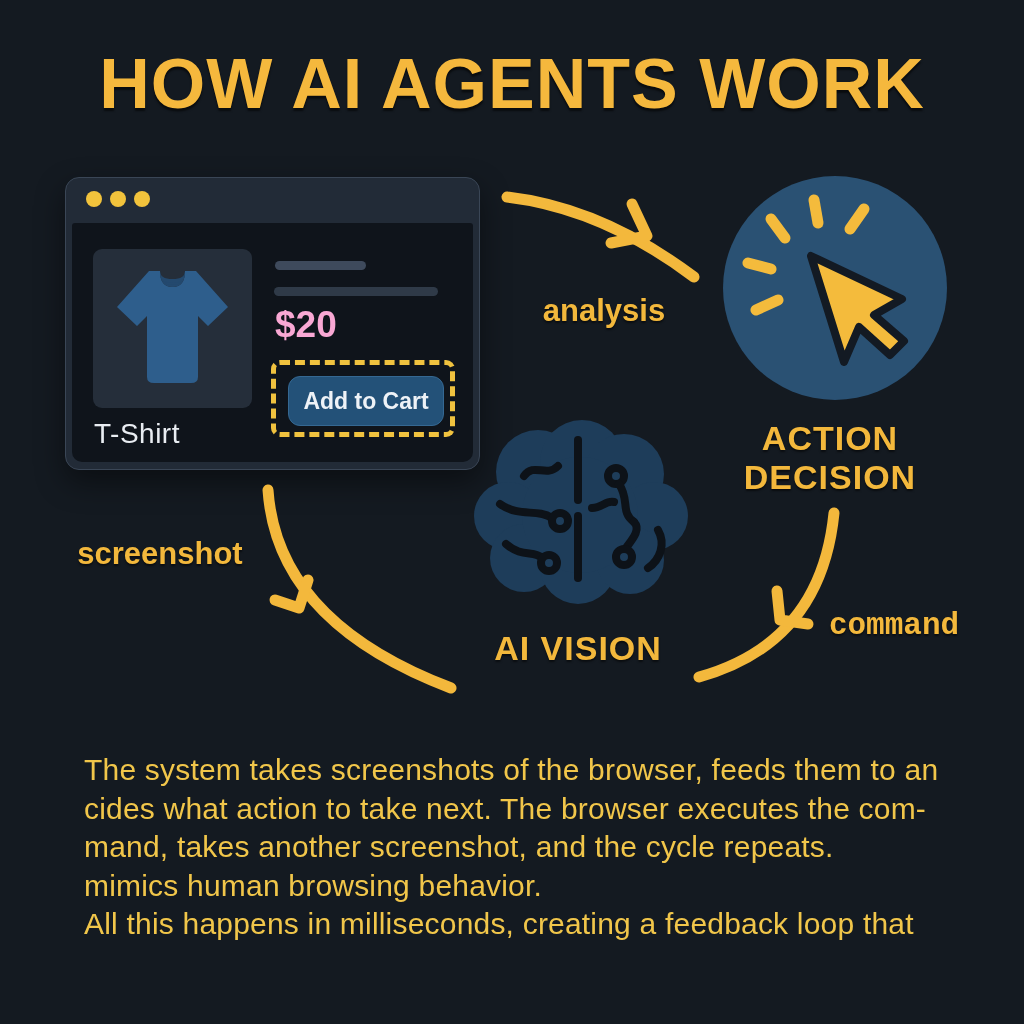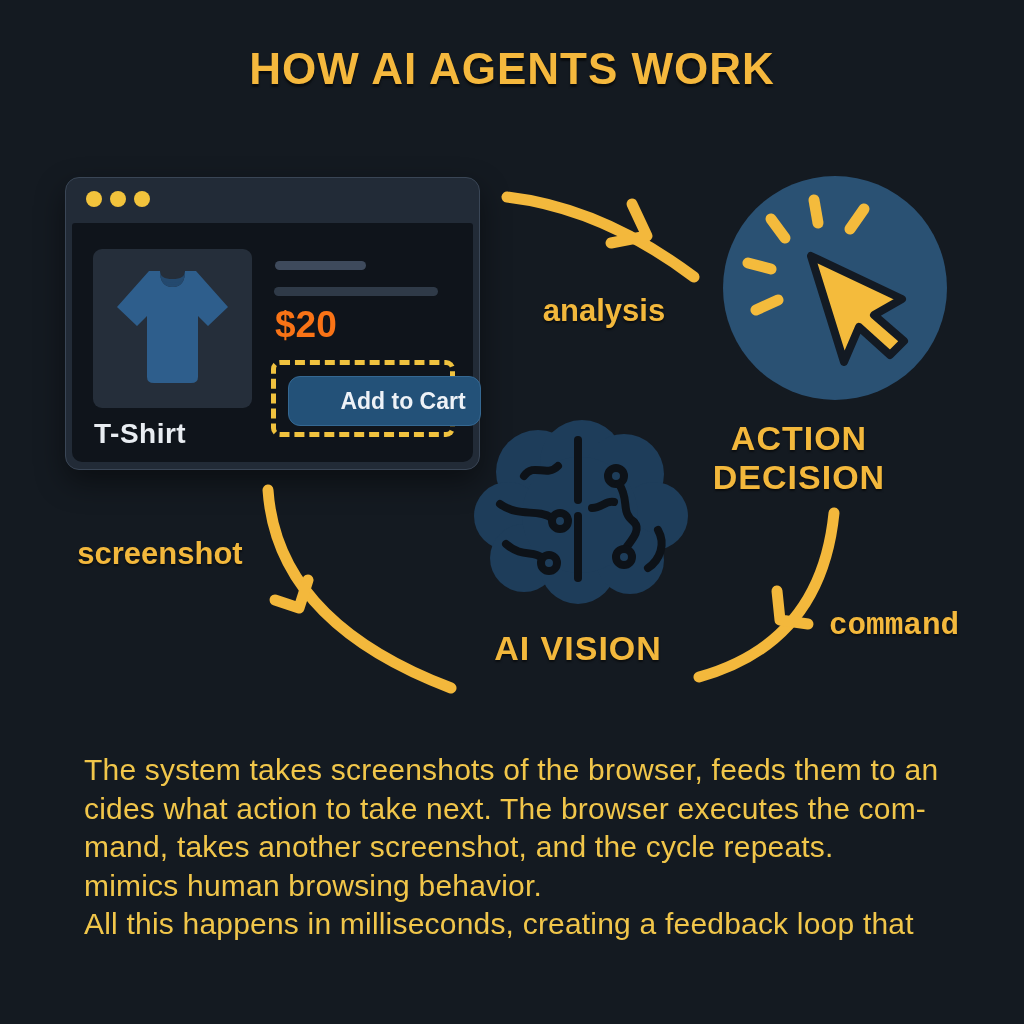--- a/index.html
+++ b/index.html
@@ -6,21 +6,21 @@
   .stage{
     position:relative;width:1024px;height:1024px;overflow:hidden;
     background:#141a21;
     font-family:"Liberation Sans",sans-serif;
     -webkit-font-smoothing:antialiased;
   }
   .abs{position:absolute;}
   
   .title{
     left:0;top:44px;width:1024px;text-align:center;
-    font-size:44px;font-weight:700;letter-spacing:1px;color:#f5b83d;
+    font-size:70px;font-weight:700;letter-spacing:1px;color:#f5b83d;
     text-shadow:0 3px 2px rgba(0,0,0,.55);
     white-space:nowrap;
   }
   
   .browser{
     left:65px;top:177px;width:415px;height:293px;
     background:#222b37;border:1px solid #3a4656;border-radius:14px;
     box-shadow:0 12px 30px rgba(0,0,0,.45);
     box-sizing:border-box;
   }
@@ -30,49 +30,49 @@
   .browser-body{
     position:absolute;left:6px;right:6px;top:45px;bottom:7px;
     background:#0f141b;border-radius:3px 3px 10px 10px;
   }
   .product-img{
     position:absolute;left:27px;top:71px;width:159px;height:159px;
     background:#252e3a;border-radius:9px;
   }
   .product-name{
     position:absolute;left:28px;top:240px;
-    font-size:28px;font-weight:700;color:#e9edf2;letter-spacing:.5px;
+    font-size:28px;font-weight:400;color:#e9edf2;letter-spacing:.5px;
   }
   .sk1{position:absolute;left:209px;top:83px;width:91px;height:9px;border-radius:4.5px;background:#3e4a5c;}
   .sk2{position:absolute;left:208px;top:109px;width:164px;height:9px;border-radius:4.5px;background:#2f3a48;}
-  .price{position:absolute;left:209px;top:126px;font-size:37px;font-weight:700;color:#f97316;}
+  .price{position:absolute;left:209px;top:126px;font-size:37px;font-weight:700;color:#f9a8d4;}
   .dash-box{
     position:absolute;left:205px;top:182px;width:184px;height:77px;
     border:5px dashed #f0c23f;border-radius:9px;box-sizing:border-box;
   }
   .cart-btn{
     position:absolute;left:222px;top:198px;width:154px;height:48px;
     background:#235178;border:1px solid #356892;border-radius:12px;
     display:flex;align-items:center;justify-content:center;
-    font-size:23px;font-weight:700;color:#eef2f7;padding-left:37px;
+    font-size:23px;font-weight:700;color:#eef2f7;
   }
   
   .edge-label{
     font-size:31px;font-weight:700;color:#f3b83c;text-align:center;width:220px;
     text-shadow:0 2px 2px rgba(0,0,0,.5);
   }
   .lbl-analysis{left:494px;top:293px;}
   .lbl-screenshot{left:50px;top:536px;}
   .lbl-command{left:784px;top:608px;font-family:Liberation Mono, monospace;}
   .node-label{
     font-size:34px;font-weight:700;color:#f3b83c;text-align:center;
     line-height:39px;letter-spacing:1px;width:260px;
     text-shadow:0 2px 2px rgba(0,0,0,.5);
   }
-  .lbl-action{left:669px;top:419px;}
+  .lbl-action{left:700px;top:419px;}
   .lbl-vision{left:448px;top:629px;}
   
   .action-circle{
     left:723px;top:176px;width:224px;height:224px;border-radius:50%;
     background:#2a5173;
   }
   .arrows,.icon-svg{display:block;}
   
   .description{
     left:84px;top:751px;width:900px;

